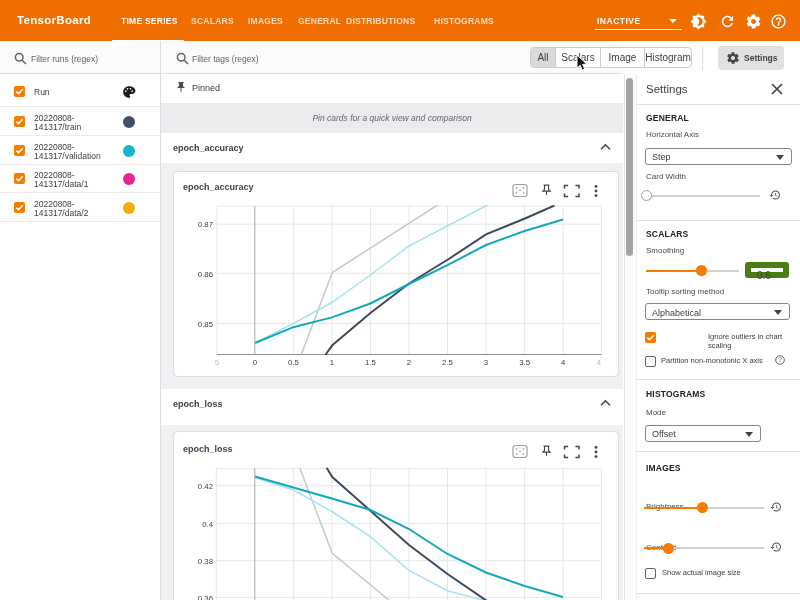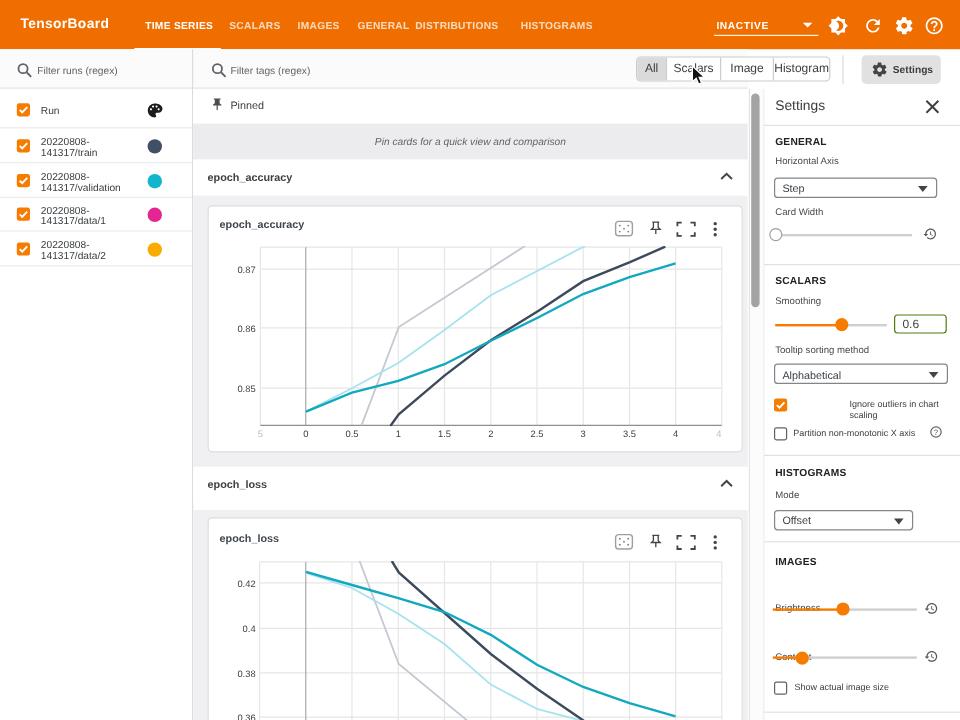--- a/index.html
+++ b/index.html
@@ -41,21 +41,21 @@
   .ctitle { font-size:9px; font-weight:bold; color:#3f4550; }
   
   .sbtrack { left:624px; top:74px; width:12px; height:526px; background:#fcfcfc; border-left:1px solid #e3e3e3; }
   .sbthumb { left:626px; top:78px; width:7px; height:178px; background:#a3a3a3; border-radius:3.5px; }
   
   .panel { left:636px; top:74px; width:164px; height:526px; background:#fff; border-left:1px solid #ededed; }
   .ptitle { left:646px; top:83px; font-size:11.5px; color:#3c4043; }
   .pdiv { left:637px; width:163px; height:1px; background:#e1e1e1; }
   .phead { left:646px; font-size:8.5px; font-weight:bold; color:#202124; letter-spacing:.2px; }
   .plabel { left:646px; font-size:8px; color:#454a4f; }
-  .psel { left:645px; width:136px; height:17px; border:1px solid #80868b; border-radius:3px; background:#fff; font-size:9px; color:#3c4043; }
+  .psel { left:645px; width:147px; height:17px; border:1px solid #80868b; border-radius:3px; background:#fff; font-size:9px; color:#3c4043; }
   .psel span { position:absolute; left:6px; top:3.5px; }
   .caret { position:absolute; right:7px; top:6px; width:0; height:0; border-left:4px solid transparent; border-right:4px solid transparent; border-top:5px solid #444; }
   .track { height:2px; background:#cfcfcf; }
   .trackon { height:2px; background:#f57c00; }
   .thumb { width:11px; height:11px; border-radius:50%; background:#f57c00; }
   .ucbx { width:11px; height:11px; border:1.6px solid #5f6368; border-radius:2px; background:#fff; }
   .pcblabel { font-size:7.5px; color:#3c4043; }
 </style>
 </head>
 <body>
@@ -323,21 +323,21 @@
 <div class="abs" style="left:641px; top:190px; width:11px; height:11px; border-radius:50%; background:#fff; border:1.6px solid #9aa0a6;"></div>
 <svg class="abs" style="left:769px; top:189px;" width="12" height="12" viewBox="0 0 24 24">
   <path fill="#575757" d="M13 3c-4.97 0-9 4.03-9 9H1l3.89 3.89.07.14L9 12H6c0-3.87 3.13-7 7-7s7 3.13 7 7-3.13 7-7 7c-1.93 0-3.68-.79-4.94-2.06l-1.42 1.42C8.27 19.99 10.51 21 13 21c4.97 0 9-4.03 9-9s-4.03-9-9-9zm-1 5v5l4.28 2.54.72-1.21-3.5-2.08V8H12z"></path>
 </svg>
 <div class="abs pdiv" style="top:220px;"></div>
 <div class="abs phead" style="top:229px;">SCALARS</div>
 <div class="abs plabel" style="top:246px;">Smoothing</div>
 <div class="abs trackon" style="left:646px; top:270px; width:55px;"></div>
 <div class="abs track" style="left:701px; top:270px; width:38px;"></div>
 <div class="abs thumb" style="left:696px; top:265px;"></div>
-<div class="abs" style="left:745px; top:262px; width:44px; height:16px; border:1px solid #4d7c0f; border-radius:3px; font-size:10px; color:#3c4043;">
+<div class="abs" style="left:745px; top:262px; width:44px; height:16px; border:6px solid #4d7c0f; border-radius:3px; font-size:10px; color:#3c4043;">
       <span style="position:absolute; left:6px; top:2px;">0.6</span>
     </div>
 <div class="abs plabel" style="top:287px;">Tooltip sorting method</div>
 <div class="abs psel" style="top:303px; width:145px;">
       <span>Alphabetical</span>
       <i class="caret"></i>
     </div>
 <div class="abs cbx" style="left:645px; top:331.5px;">
       <svg width="11" height="11" viewBox="0 0 11 11">
         <path d="M2.4 5.6 L4.5 7.7 L8.7 3.3" fill="none" stroke="#fff" stroke-width="1.6"></path>

